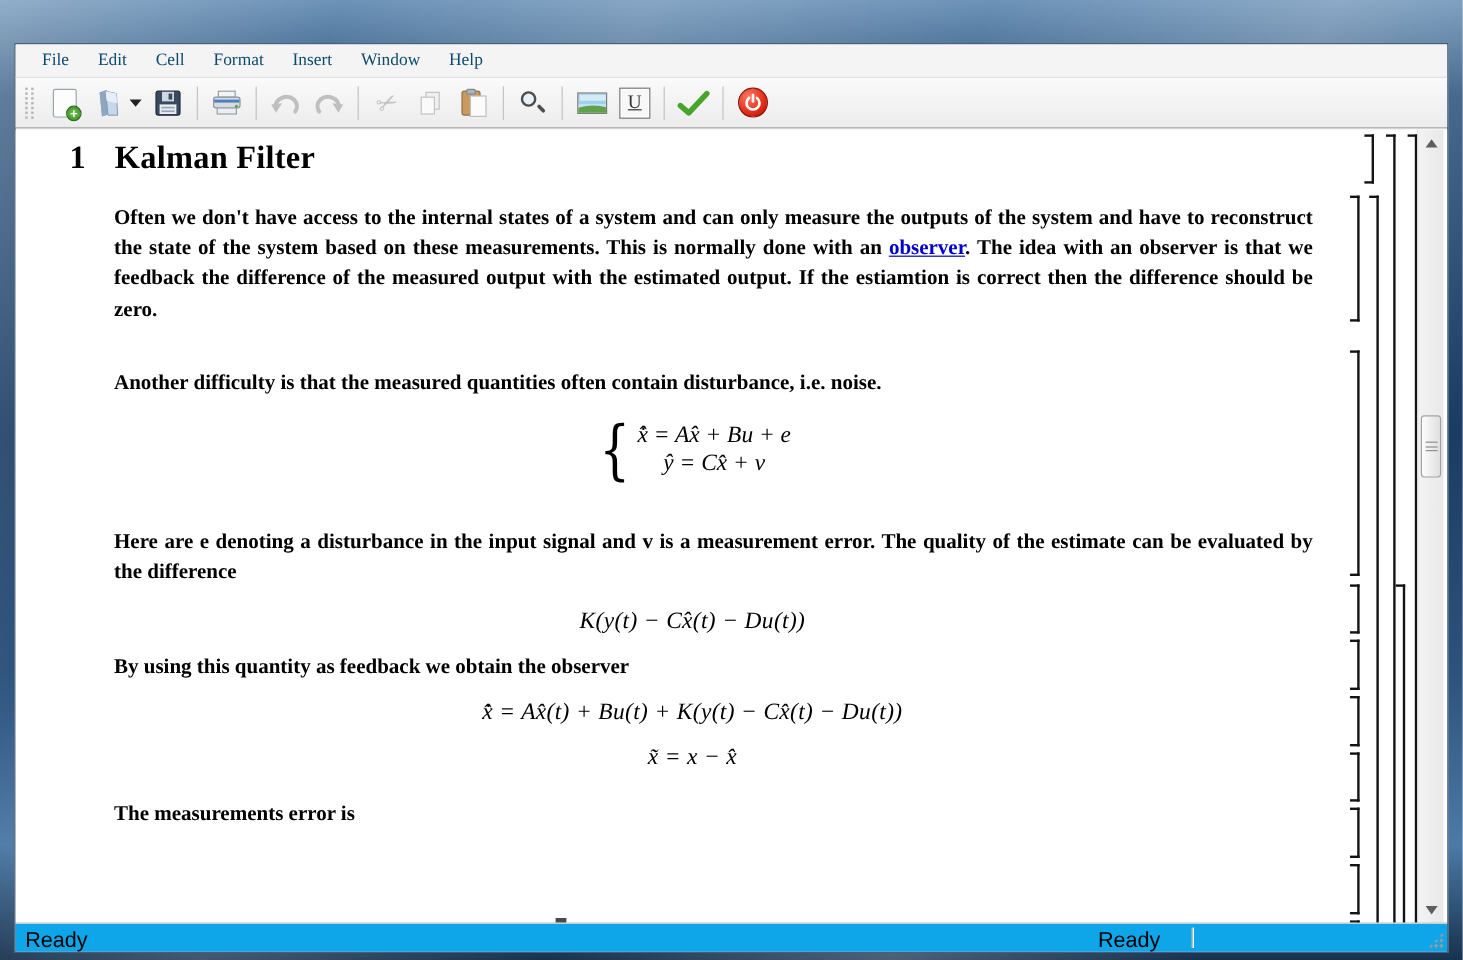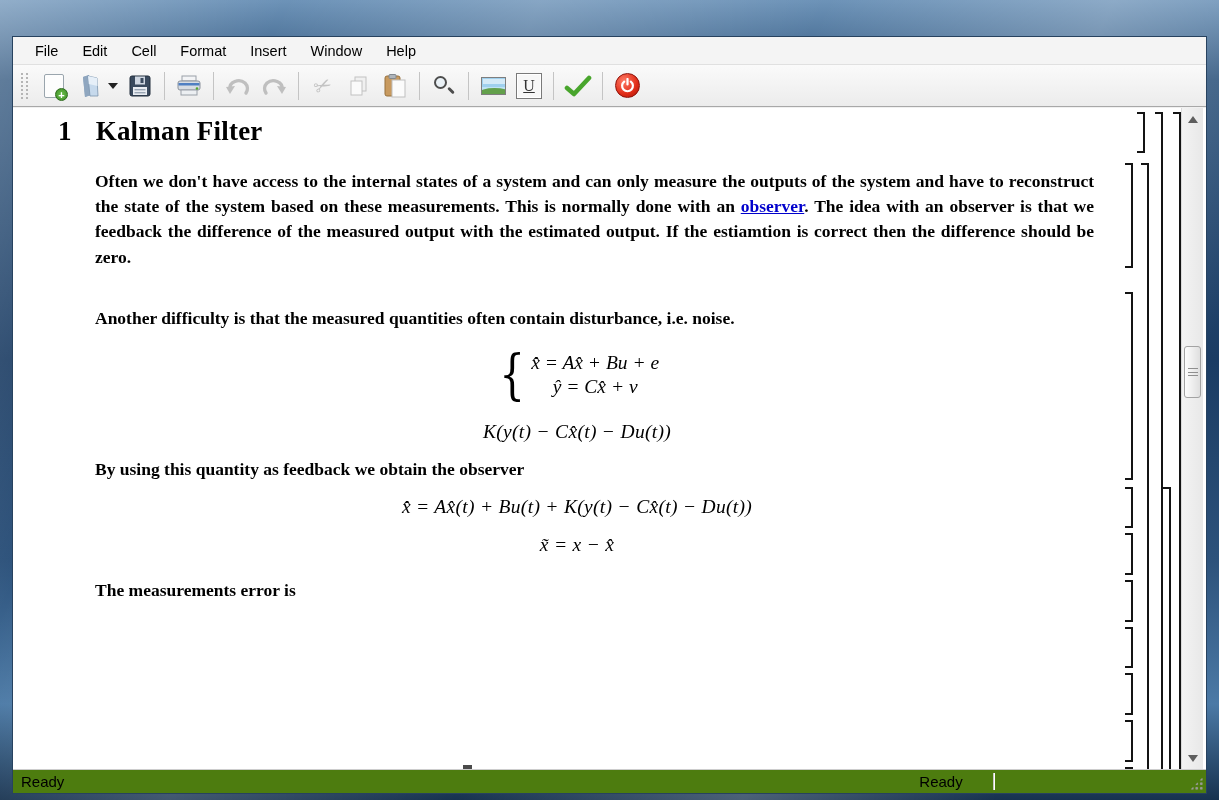--- a/index.html
+++ b/index.html
@@ -37,21 +37,21 @@
   .glyph-min { width:12px; height:3px; background:#223651; margin-top:7px; box-shadow:0 1px 0 rgba(255,255,255,.5); }
   .glyph-max { width:13px; height:10px; border:2px solid #223651; background:rgba(255,255,255,.7); box-shadow:0 1px 0 rgba(255,255,255,.5); }
 
   
   .client {
     position:absolute; left:12px; top:36px; width:1195px; height:758px;
     background:#f0f0f0; border:1px solid #27425f;
   }
 
   .menubar { height:28px; background:#f4f4f4; display:flex; align-items:center; padding-left:10px; border-bottom:1px solid #e0e0e0; }
-  .menu-item { padding:4px 12px; font-size:14.5px; color:#000000; }
+  .menu-item { padding:4px 12px; font-size:14.5px; color:#0c4a6e;font-family:Liberation Serif, serif; }
 
   .toolbar {
     height:42px; background:linear-gradient(#fafafa,#ececec); border-bottom:1px solid #a8a8a8;
     display:flex; align-items:center; padding-left:8px;
   }
   .grip { width:7px; height:26px; margin-right:8px; border-left:2px dotted #b5b5b5; border-right:2px dotted #b5b5b5; }
   .tb-btn { width:36px; height:34px; display:flex; align-items:center; justify-content:center; }
   .tb-sep { width:1px; height:28px; background:#c4c4c4; margin:0 6px; }
   .dd-arrow { width:0; height:0; border-left:5px solid transparent; border-right:5px solid transparent; border-top:6px solid #222; margin:0 4px 0 0; }
 
@@ -99,21 +99,21 @@
   .sb-btn { position:absolute; left:0; right:0; height:18px; display:flex; align-items:center; justify-content:center; }
   .sb-up { top:2px; } .sb-down { bottom:2px; }
   .tri-up { width:0; height:0; border-left:5px solid transparent; border-right:5px solid transparent; border-bottom:7px solid #5e5e5e; }
   .tri-down { width:0; height:0; border-left:5px solid transparent; border-right:5px solid transparent; border-top:7px solid #5e5e5e; }
   .sb-thumb { position:absolute; left:2px; right:2px; top:238px; height:52px; border:1px solid #a3a3a3; border-radius:3px;
     background:linear-gradient(90deg,#fdfdfd,#dfdfdf); display:flex; align-items:center; justify-content:center; }
   .sb-grip { width:10px; height:8px; border-top:1.5px solid #8f8f8f; border-bottom:1.5px solid #8f8f8f; }
   .sb-grip div { margin-top:2.5px; height:1.5px; background:#8f8f8f; }
 
   
-  .statusbar { position:absolute; left:0; right:0; bottom:0; height:24px; background:#4d7c0f; border-top:1px solid #cdcdcd; font-size:15px; color:#000;padding-left:24px; }
+  .statusbar { position:absolute; left:0; right:0; bottom:0; height:24px; background:#0ea5e9; border-top:1px solid #cdcdcd; font-size:18px; color:#000;padding-left:24px; }
   .status-left { position:absolute; left:8px; top:3px; }
   .status-right { position:absolute; left:880px; width:96px; top:3px; text-align:center; }
   .status-div { position:absolute; left:980px; top:3px; bottom:3px; width:1px; background:#c6c6c6; box-shadow:1px 0 0 #fff; }
   .resize-grip { position:absolute; right:3px; bottom:3px; width:13px; height:13px;
     background-image:radial-gradient(circle, #9a9a9a 1.2px, transparent 1.4px);
     background-size:4.5px 4.5px; clip-path:polygon(100% 0, 100% 100%, 0 100%); }
 
   svg { display:block; }
 </style>
 </head>
@@ -262,20 +262,21 @@
         <p class="doc-p mt28">Another difficulty is that the measured quantities often contain disturbance, i.e. noise.</p>
 
         <div class="f-sys mt16">
           <span class="brace">{</span>
           <div class="lines">
             <div class="l1">x̂̇ = Ax̂ + Bu + e</div>
             <div class="l2">ŷ = Cx̂ + v</div>
           </div>
         </div>
 
+        <p class="doc-p mt28">Here are e denoting a disturbance in the input signal and v is a measurement error. The quality of the estimate can be evaluated by the difference</p>
 
         <div class="formula mt18">K(y(t) − Cx̂(t) − Du(t))</div>
 
         <p class="doc-p mt26">By using this quantity as feedback we obtain the observer</p>
 
         <div class="formula mt14">x̂̇ = Ax̂(t) + Bu(t) + K(y(t) − Cx̂(t) − Du(t))</div>
 
 
         <div class="formula mt16">x̃ = x − x̂</div>
 

